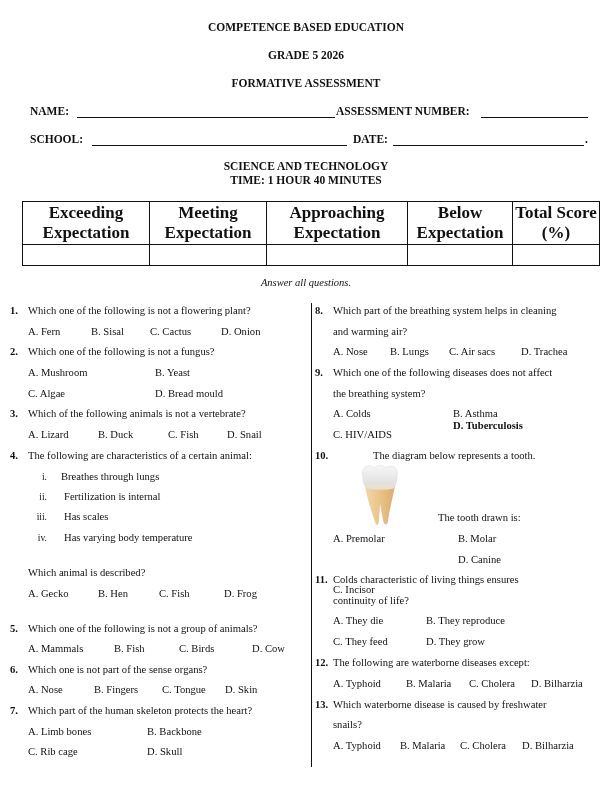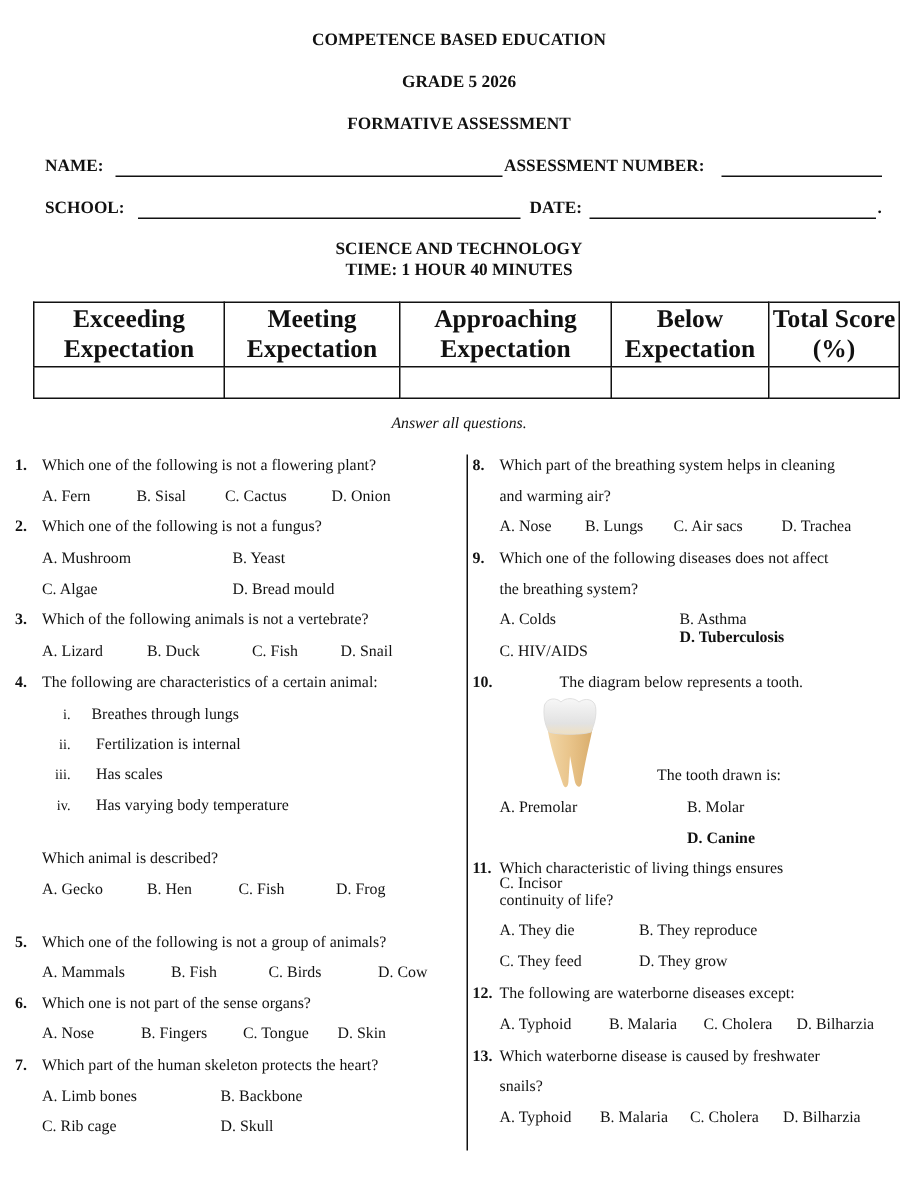--- a/index.html
+++ b/index.html
@@ -172,26 +172,26 @@
         <stop offset="1" stop-color="#d9ad6c"></stop>
       </linearGradient>
     </defs>
     <path d="M6 22 C8 34 12 46 16 58 C17 62 20 62 20 56 L21 40 L24 56 C25 62 29 62 29 56 C31 44 34 32 36 22 Z" fill="url(#root)"></path>
     <path d="M4 6 C6 1 12 1 15 4 C18 1 24 1 27 4 C31 1 37 2 38 7 C39 13 37 20 35 24 C30 26 12 26 7 24 C4 19 3 12 4 6 Z" fill="url(#crown)" stroke="#dcdcdc" stroke-width="0.6"></path>
   </svg>
   <div class="q" style="left:438px; top:512px;">The tooth drawn is:</div>
   <div class="opt" style="left:333px; top:533px;">A. Premolar</div>
   <div class="opt" style="left:458px; top:533px;">B. Molar</div>
   <div class="opt" style="left:333px; top:554px;margin-top:30px;">C. Incisor</div>
-  <div class="opt" style="left:458px; top:554px;font-weight:bold;">D. Canine</div>
+  <div class="opt" style="left:458px; top:554px;">D. Canine</div>
 </div>
 
 <div>
   <div class="qn" style="left:315px; top:574px;">11.</div>
-  <div class="q" style="left:333px; top:574px;">Which characteristic of living things ensures</div>
+  <div class="q" style="left:333px; top:574px;">Colds characteristic of living things ensures</div>
   <div class="q" style="left:333px; top:595px;">continuity of life?</div>
   <div class="opt" style="left:333px; top:615px;">A. They die</div>
   <div class="opt" style="left:426px; top:615px;">B. They reproduce</div>
   <div class="opt" style="left:333px; top:636px;">C. They feed</div>
   <div class="opt" style="left:426px; top:636px;">D. They grow</div>
 </div>
 
 <div>
   <div class="qn" style="left:315px; top:657px;">12.</div>
   <div class="q" style="left:333px; top:657px;">The following are waterborne diseases except:</div>

